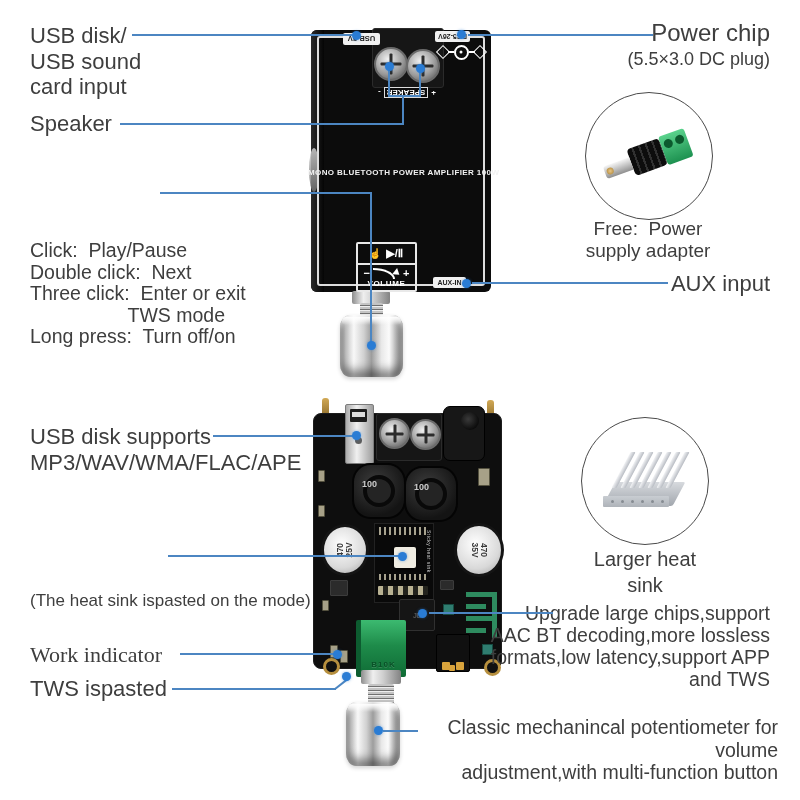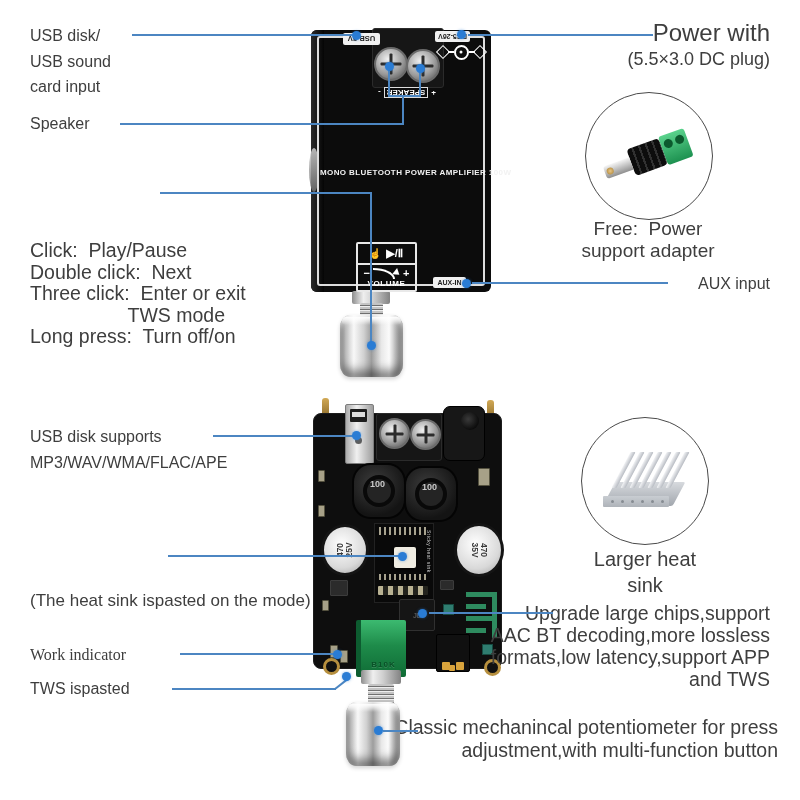--- a/index.html
+++ b/index.html
@@ -1,18 +1,18 @@
 <!DOCTYPE html>
 <html><head>
 <meta charset="utf-8">
 <style>
   html,body{margin:0;padding:0;}
   body{font-family:"Liberation Sans",sans-serif;background:#fff;}
   #canvas{position:relative;width:800px;height:800px;background:#fff;overflow:hidden;}
-  .lbl{position:absolute;font-size:16px;line-height:25.5px;color:#3e3e3e;white-space:pre-line;z-index:4;}
+  .lbl{position:absolute;font-size:22px;line-height:25.5px;color:#3e3e3e;white-space:pre-line;z-index:4;}
   .lbl-med{position:absolute;font-size:19.5px;line-height:21.5px;color:#3e3e3e;white-space:pre-wrap;z-index:4;}
   .lbl-sm{position:absolute;font-size:17px;line-height:19px;color:#3e3e3e;white-space:pre-line;z-index:4;}
   .tr{text-align:right;} .tc{text-align:center;}
   .cline{position:absolute;background:#4c86c2;z-index:7;}
   .cdot{position:absolute;width:9px;height:9px;border-radius:50%;background:#2a7cd4;box-shadow:0 0 3px rgba(42,124,212,.55);z-index:8;}
   .circle-frame{position:absolute;width:126px;height:126px;border:1.6px solid #4a4a4a;border-radius:50%;background:#fff;z-index:3;}
   
   .case{position:absolute;left:311px;top:30px;width:180px;height:262px;background:#0c0c0c;border-radius:6px;z-index:2;}
   .case-inner{position:absolute;left:6px;top:6px;right:6px;bottom:6px;border:2px solid #dedede;border-radius:3px;}
   .case-side{position:absolute;left:0;top:0;width:13px;height:100%;background:linear-gradient(90deg,#2a2a2a,#050505);border-radius:6px 0 0 6px;}
@@ -49,21 +49,21 @@
   .brass-pin{position:absolute;width:7px;height:20px;background:linear-gradient(180deg,#d2a955,#8a6a2a);border-radius:3px;z-index:1;}
   .hole{position:absolute;width:11px;height:11px;border-radius:50%;background:#111;border:3px solid #b68f3e;z-index:3;}
   .usb-port{position:absolute;left:345px;top:404px;width:27px;height:58px;background:linear-gradient(90deg,#ababab,#f0f0f0 40%,#9e9e9e);border:1px solid #7c7c7c;border-radius:2px;z-index:3;}
   .usb-slot{position:absolute;left:4px;top:4px;width:17px;height:13px;background:#1d1d1d;border-radius:1px;}
   .usb-tab{position:absolute;left:6px;top:7px;width:13px;height:5px;background:#ddd;}
   .usb-hole{position:absolute;left:9px;top:32px;width:7px;height:7px;border-radius:50%;background:#5d5d5d;}
   .dc-jack{position:absolute;left:443px;top:406px;width:40px;height:53px;background:#171717;border:1px solid #000;border-radius:7px;z-index:3;}
   .dc-jack::before{content:"";position:absolute;right:5px;top:5px;width:18px;height:18px;border-radius:50%;background:radial-gradient(circle at 40% 40%,#3a3a3a,#0c0c0c 70%);}
   .inductor{position:absolute;width:50px;height:52px;border-radius:34%;background:radial-gradient(circle at 42% 36%,#3d3d3d,#141414 72%);border:2px solid #040404;z-index:3;}
   .inductor .core{position:absolute;left:50%;top:50%;width:24px;height:24px;border:4px solid #090909;border-radius:50%;background:#242424;transform:translate(-50%,-50%);}
-  .inductor .val{position:absolute;left:16px;top:14px;color:#c9c9c9;font-size:9px;font-weight:bold;text-align:center;}
+  .inductor .val{position:absolute;left:8px;top:14px;color:#c9c9c9;font-size:9px;font-weight:bold;text-align:center;}
   .cap{position:absolute;border-radius:50%;background:radial-gradient(circle at 42% 38%,#ffffff,#d9d9d9 62%,#9f9f9f);border:3px solid #141414;z-index:3;display:flex;align-items:center;justify-content:center;}
   .cap .ctxt{font-size:8.5px;font-weight:bold;color:#3a3a3a;line-height:9px;text-align:center;white-space:pre-line;}
   .module{position:absolute;left:374px;top:523px;width:58px;height:78px;background:#090909;border:1px solid #222;z-index:3;}
   .ticks{position:absolute;background:repeating-linear-gradient(90deg,#cfc9b0 0 2px,transparent 2px 5px);opacity:.8;}
   .white-chip{position:absolute;left:19px;top:23px;width:22px;height:21px;background:#efece2;border-radius:2px;box-shadow:0 1px 3px #000;}
   .sticky-txt{position:absolute;right:1px;top:6px;color:#c9c9c9;font-size:5px;writing-mode:vertical-rl;letter-spacing:.5px;}
   .smd-row{position:absolute;left:378px;top:586px;width:50px;height:9px;background:repeating-linear-gradient(90deg,#b9b293 0 5px,#23231d 5px 10px);border-radius:1px;z-index:3;}
   .qfn{position:absolute;left:399px;top:599px;width:34px;height:30px;background:#151515;border:1px solid #303030;border-radius:2px;z-index:3;display:flex;align-items:center;justify-content:center;color:#5a5a5a;font-size:7px;font-weight:bold;}
   .antenna{position:absolute;z-index:3;background:#2e8b5f;}
   .teal-sq{position:absolute;width:9px;height:9px;background:#2f7d70;border:1px solid #174c42;z-index:3;}
@@ -101,31 +101,31 @@
 Double click:  Next
 Three click:  Enter or exit
                   TWS mode
 Long press:  Turn off/on</div>
   <div class="lbl" style="left:30px;top:424px;">USB disk supports
 MP3/WAV/WMA/FLAC/APE</div>
   <div class="lbl-sm" style="left:30px;top:591px;">(The heat sink ispasted on the mode)</div>
   <div class="lbl" style="left:30px;top:642px;font-family:Liberation Serif, serif;">Work indicator</div>
   <div class="lbl" style="left:30px;top:676px;">TWS ispasted</div>
 
-  <div class="lbl tr" style="right:30px;top:20px;font-size:24px;">Power with</div>
+  <div class="lbl tr" style="right:30px;top:20px;font-size:24px;">Power chip</div>
   <div class="lbl-sm tr" style="right:30px;top:50px;font-size:18px;">(5.5×3.0 DC plug)</div>
   <div class="lbl-med tc" style="left:575px;top:218px;width:146px;font-size:19px;">Free:  Power
-support adapter</div>
+supply adapter</div>
   <div class="lbl tc" style="left:580px;top:547px;width:130px;font-size:20px;">Larger heat sink</div>
   <div class="lbl tr" style="right:30px;top:271px;">AUX input</div>
   <div class="lbl-med tr" style="right:30px;top:602px;width:290px;line-height:22px;">Upgrade large chips,support
 AAC BT decoding,more lossless
 formats,low latency,support APP
 and TWS</div>
-  <div class="lbl-med tr" style="right:22px;top:716px;width:390px;line-height:22.5px;">Classic mechanincal potentiometer for press
+  <div class="lbl-med tr" style="right:22px;top:716px;width:390px;line-height:22.5px;">Classic mechanincal potentiometer for volume
 adjustment,with multi-function button</div>
 
   <div class="cline" style="left:132px;top:34px;width:225px;height:2px;"></div>
   <div class="cdot" style="left:352px;top:31px;"></div>
 
   <div class="cline" style="left:120px;top:123px;width:284px;height:2px;"></div>
   <div class="cline" style="left:402px;top:96px;width:2px;height:29px;"></div>
   <div class="cline" style="left:388px;top:95px;width:33px;height:2px;"></div>
   <div class="cline" style="left:388px;top:68px;width:2px;height:28px;"></div>
   <div class="cline" style="left:419px;top:70px;width:2px;height:26px;"></div>
@@ -190,21 +190,21 @@
 
   <div class="plate rot180" style="left:435px;top:31px;width:35px;height:11px;font-size:7px;z-index:3;">DC5-26V</div>
   <div class="polarity">
     <div class="pol-d"></div>
     <div class="pol-l"></div>
     <div class="pol-c"></div>
     <div class="pol-l"></div>
     <div class="pol-d"></div>
   </div>
 
-  <div class="board-title" style="left:320px;top:168px;width:162px;z-index:3;">MONO BLUETOOTH POWER AMPLIFIER 100W</div>
+  <div class="board-title" style="left:308px;top:168px;width:162px;z-index:3;">MONO BLUETOOTH POWER AMPLIFIER 100W</div>
 
   <div class="vol-box">
     <div class="vol-row1">
       <span style="font-size:10px;">☝</span>
       <span>▶/Ⅱ</span>
     </div>
     <div class="vol-row2">
       <div class="vol-arcline">
         <span class="vol-sign">−</span>
         <span class="vol-arc"></span>

